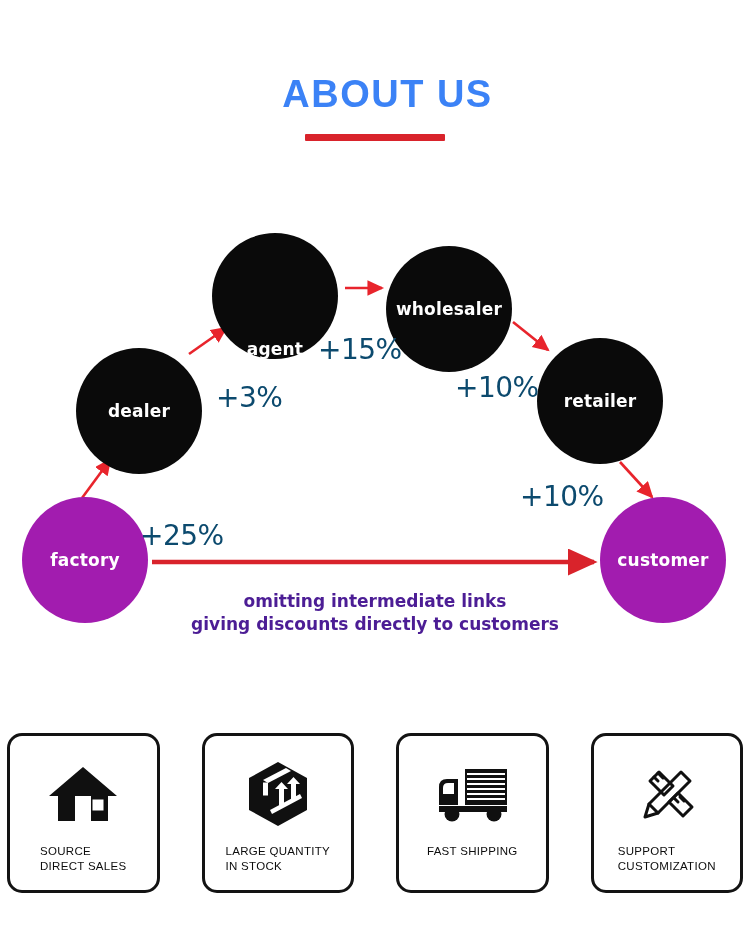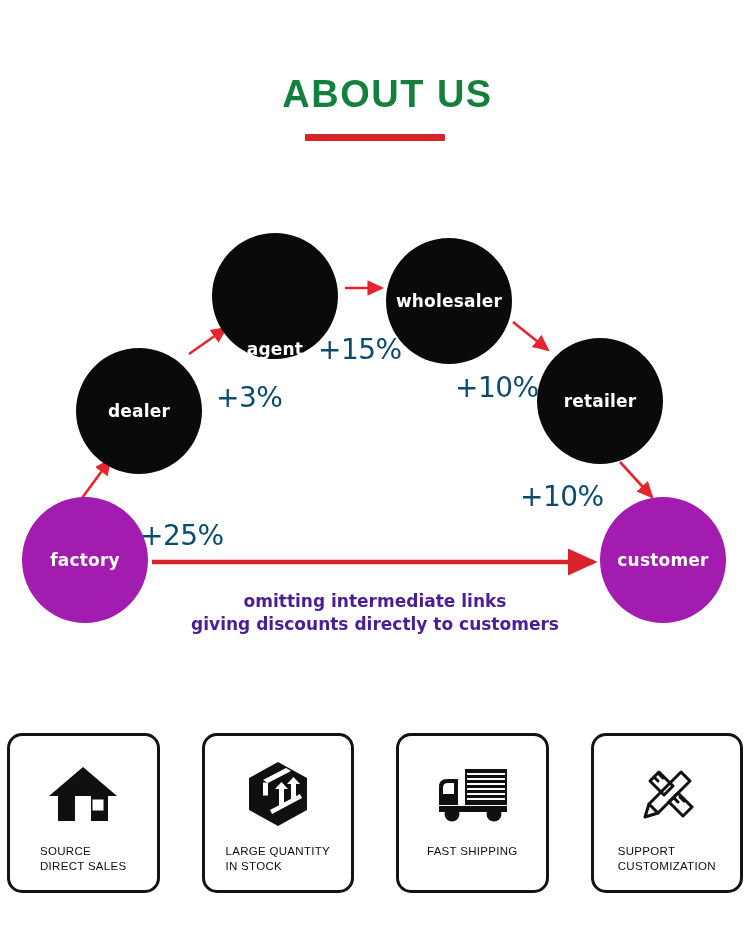--- a/index.html
+++ b/index.html
@@ -22,21 +22,21 @@
     left: 0;
     top: 72px;
     width: 750px;
     text-align: center;
   }
   .header-title {
     font-family: "Liberation Sans", sans-serif;
     font-size: 38px;
     font-weight: bold;
     letter-spacing: 1.5px;
-    color: #15803d;
+    color: #3b82f6;
     line-height: 44px;
     padding-left: 25px;
   }
   .header-rule {
     width: 140px;
     height: 7px;
     background: #d9232b;
     margin: 18px auto 0 auto;
     border-radius: 1px;
   }
@@ -172,21 +172,21 @@
   </div>
 
   <div class="node black" style="left:76px; top:348px; width:126px; height:126px;">
     <span>dealer</span>
   </div>
 
   <div class="node black" style="left:212px; top:233px; width:126px; height:126px;align-items:flex-end;">
     <span>agent</span>
   </div>
 
-  <div class="node black" style="left:386px; top:238px; width:126px; height:126px;">
+  <div class="node black" style="left:386px; top:246px; width:126px; height:126px;">
     <span>wholesaler</span>
   </div>
 
   <div class="node black" style="left:537px; top:338px; width:126px; height:126px;">
     <span>retailer</span>
   </div>
 
   <div class="node red" style="left:600px; top:497px; width:126px; height:126px;">
     <span>customer</span>
   </div>

